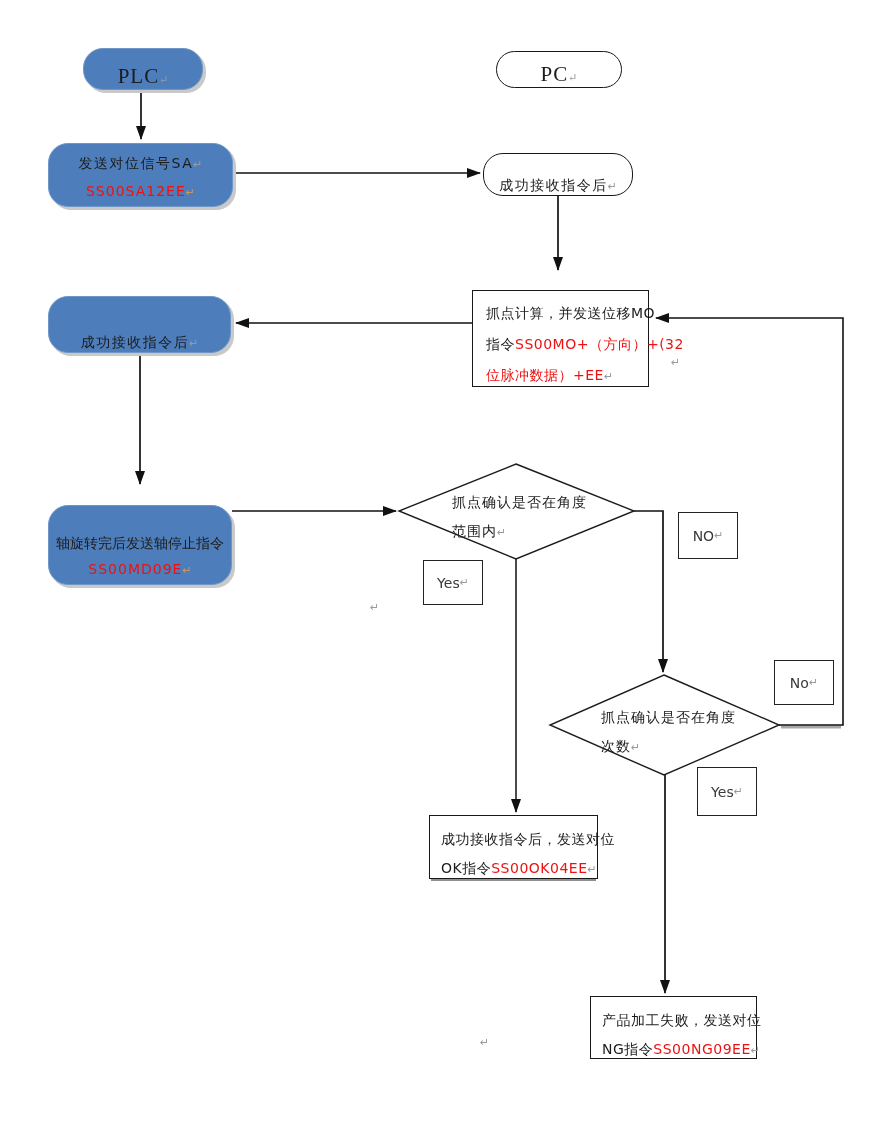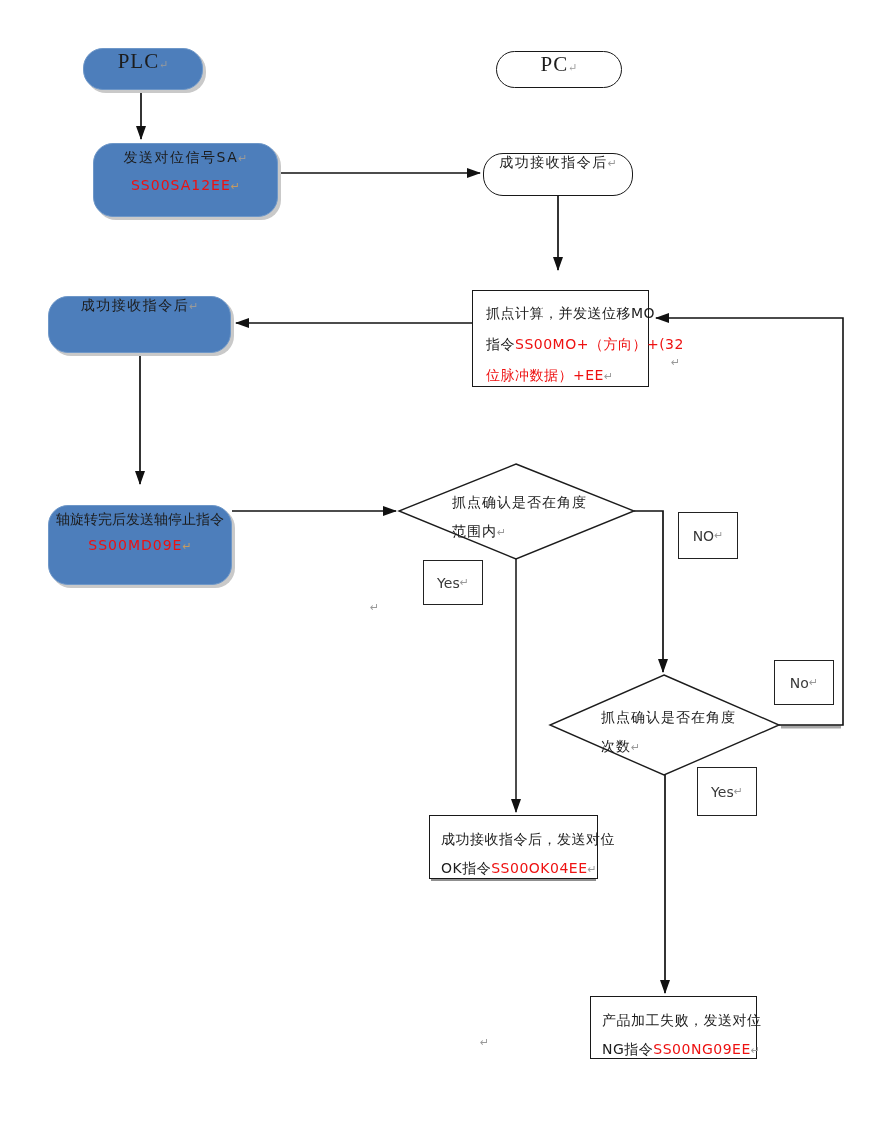--- a/index.html
+++ b/index.html
@@ -8,21 +8,21 @@
     font-family:"DejaVu Sans","Liberation Sans",sans-serif;color:#1c1c1c;overflow:hidden;
   }
   #connectors{position:absolute;left:0;top:0;width:892px;height:1136px;}
   .box{position:absolute;box-sizing:border-box;white-space:nowrap;}
   .blue{
     background:#4d7ebb;border:1px solid #6e97c8;
     box-shadow:3px 3px 0 #c9c9c9;
   }
   .whitebox{background:#ffffff;border:1.5px solid #181818;}
   .shadowed{box-shadow:0 4px 0 -2px #8f8f8f;}
-  .center{display:flex;flex-direction:column;align-items:center;justify-content:flex-start;border-radius:20px;}
+  .center{display:flex;flex-direction:column;align-items:center;justify-content:flex-end;border-radius:20px;}
   .cjk{font-size:14px;letter-spacing:1.5px;}
   .cjk-tight{font-size:14px;letter-spacing:0.5px;}
   .title-font{font-family:"Liberation Serif","DejaVu Serif",serif;font-size:21px;letter-spacing:1px;}
   .red{color:#ee1111;}
   .mark{color:#9a9a9a;font-size:11px;letter-spacing:0;}
   .mark-warm{color:#c59a62;font-size:11px;letter-spacing:0;}
   .labelbox{
     position:absolute;box-sizing:border-box;background:#fff;border:1.4px solid #222;
     display:flex;align-items:center;justify-content:center;font-size:14px;color:#3a3a3a;
   }
@@ -70,21 +70,21 @@
   </svg>
 
   <div class="box blue center title-font" style="left:83px;top:48px;width:120px;height:42px;">
     <div><span>PLC</span><span class="mark">↵</span></div>
   </div>
 
   <div class="box whitebox center title-font" style="left:496px;top:51px;width:126px;height:37px;">
     <div><span>PC</span><span class="mark">↵</span></div>
   </div>
 
-  <div class="box blue center cjk" style="left:48px;top:143px;width:185px;height:74px;line-height:26px;margin-left:45px;">
+  <div class="box blue center cjk" style="left:48px;top:143px;width:185px;height:64px;line-height:26px;">
     <div><span>发送对位信号SA</span><span class="mark">↵</span></div>
     <div class="red" style="letter-spacing:1px;"><span>SS00SA12EE</span><span class="mark-warm">↵</span></div>
   </div>
 
   <div class="box whitebox center cjk" style="left:483px;top:153px;width:150px;height:43px;">
     <div><span>成功接收指令后</span><span class="mark">↵</span></div>
   </div>
 
   <div class="box whitebox leftlines cjk-tight" style="left:472px;top:290px;width:177px;height:97px;padding:7px 0 0 13px;line-height:31px;">
     <div class="ln"><span>抓点计算，并发送位移MO</span></div>

